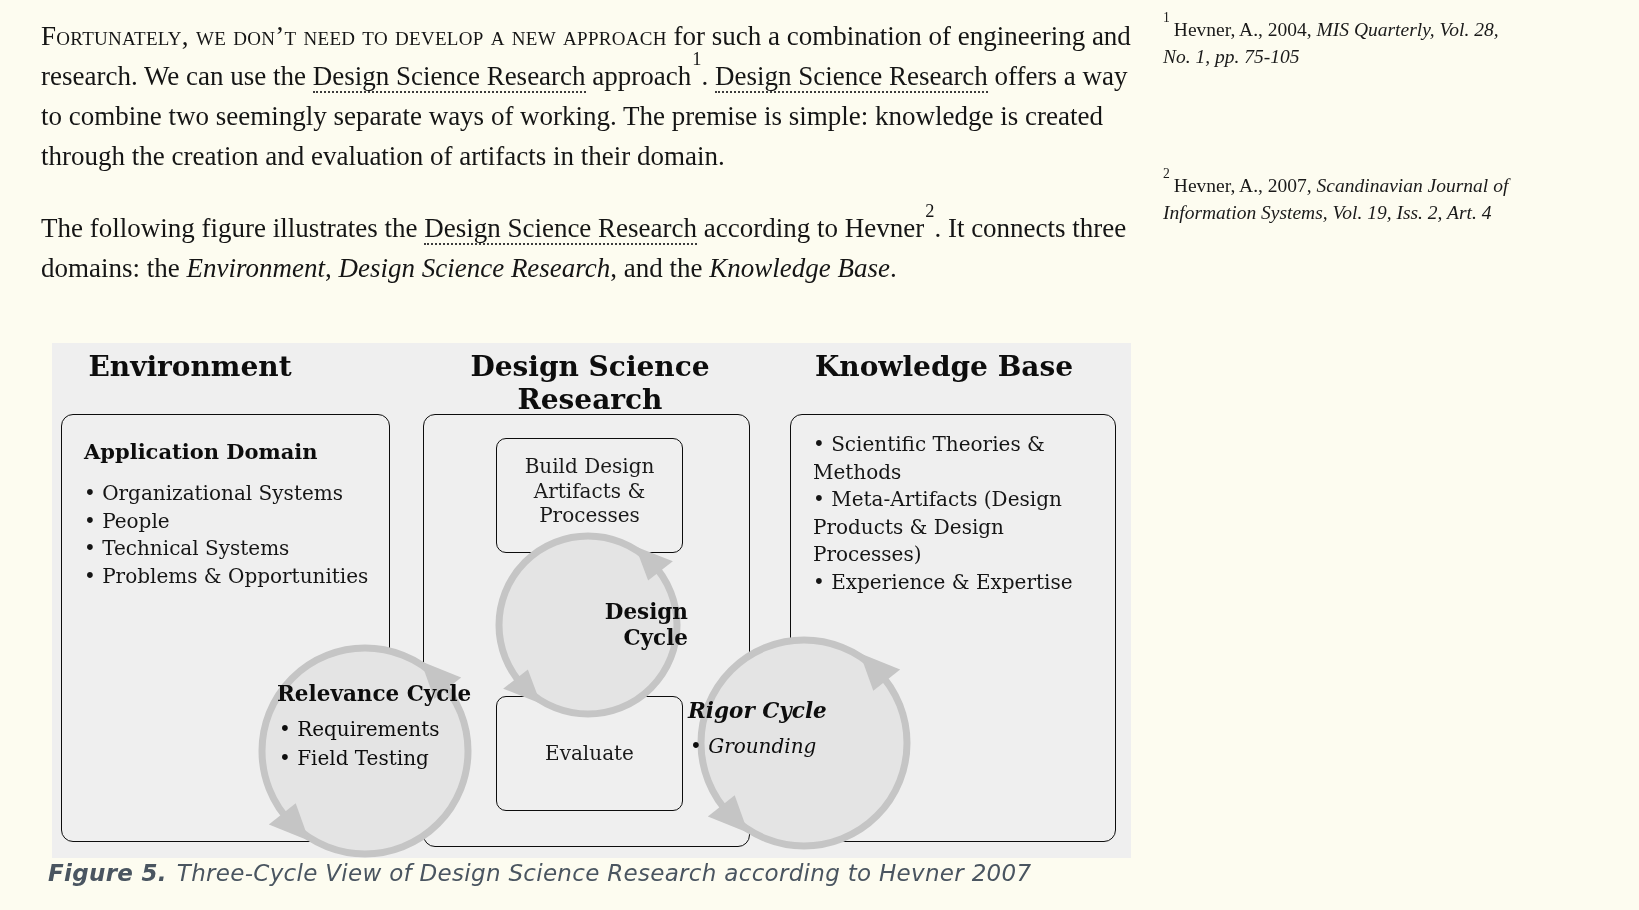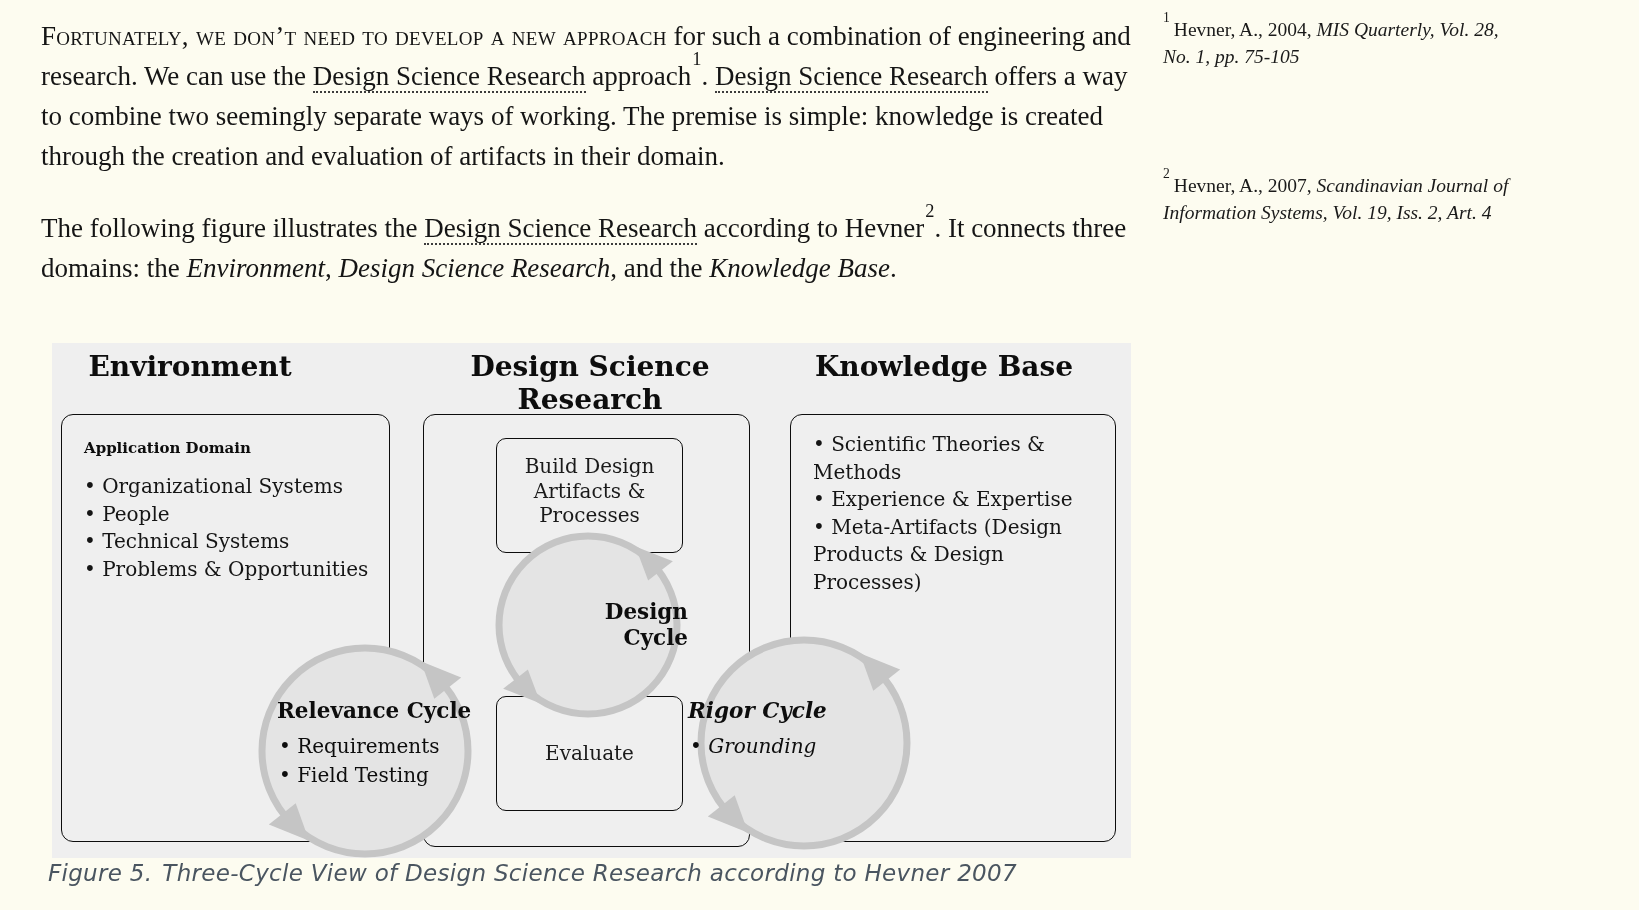--- a/index.html
+++ b/index.html
@@ -58,21 +58,21 @@
     background: transparent; z-index: 1;
   }
   .box-env { left: 9px;   top: 71px; width: 329px; height: 428px; }
   .box-dsr { left: 371px; top: 71px; width: 327px; height: 433px; }
   .box-kb  { left: 738px; top: 71px; width: 326px; height: 428px; }
   .box-build    { left: 444px; top: 95px;  width: 187px; height: 115px; border-radius: 10px; }
   .box-evaluate { left: 444px; top: 353px; width: 187px; height: 115px; border-radius: 10px;
                   display: flex; align-items: center; justify-content: center; }
 
   .box-title {
-    font-weight: bold; font-size: 15px; color: #0d0d0d;
+    font-weight: bold; font-size: 21px; color: #0d0d0d;
     padding: 24px 0 0 22px;
   }
   .box-list { padding: 16px 10px 0 22px; font-size: 20px; line-height: 27.5px; }
   .bullet::before { content: "\2022\00a0 "; }
   .bullet { margin-bottom: 0px; }
 
   .centered-note {
     width: 100%; text-align: center; font-size: 20px; line-height: 24.5px;
     white-space: pre-line; padding-top: 15px; color: #1a1a1a;
   }
@@ -83,31 +83,31 @@
   .svg-design    { left: 434px; top: 180px; }
   .svg-relevance { left: 197px; top: 292px; }
   .svg-rigor     { left: 636px; top: 284px; }
 
   .cycle-text { position: absolute; z-index: 3; color: #0d0d0d; }
   .cycle-title { font-weight: bold; font-size: 21.5px; }
   .txt-design {
     left: 436px; top: 256px; width: 200px; text-align: right;
     font-weight: bold; font-size: 21.5px; line-height: 26px; white-space: pre-line;
   }
-  .txt-relevance { left: 225px; top: 355px; width: 200px; }
+  .txt-relevance { left: 225px; top: 338px; width: 200px; }
   .txt-rigor     { left: 636px; top: 355px; width: 215px; font-style: italic; }
   .cycle-text .box-list { padding: 9px 0 0 2px; font-size: 20px; line-height: 29px; }
 
   
   .figure-caption {
     position: absolute; left: 48px; top: 860px; width: 1100px;
     font-family: "DejaVu Sans", sans-serif; font-style: italic;
     font-size: 23px; color: #4a5560; letter-spacing: 0.3px;
   }
-  .caption-label { font-weight: normal; margin-right: 10px; margin-top: 28px; }
+  .caption-label { font-weight: bold; margin-right: 10px; margin-top: 28px; }
 </style>
 </head>
 <body>
 
 <div class="main-col">
   <p class="para"><span class="newthought">Fortunately, we don’t need to develop a new approach</span><span> for such a combination of engineering and research. We can use the </span><a class="doclink">Design Science Research</a><span> approach</span><sup class="fnref">1</sup><span>. </span><a class="doclink">Design Science Research</a><span> offers a way to combine two seemingly separate ways of working. The premise is simple: knowledge is created through the creation and evaluation of artifacts in their domain.</span></p>
 
   <p class="para"><span>The following figure illustrates the </span><a class="doclink">Design Science Research</a><span> according to Hevner</span><sup class="fnref">2</sup><span>. It connects three domains: the </span><span class="ital">Environment</span><span>, </span><span class="ital">Design Science Research</span><span>, and the </span><span class="ital">Knowledge Base</span><span>.</span></p>
 </div>
 
@@ -129,22 +129,22 @@
       <div class="bullet">Technical Systems</div>
       <div class="bullet">Problems &amp; Opportunities</div>
     </div>
   </div>
 
   <div class="fbox box-dsr"></div>
 
   <div class="fbox box-kb">
     <div class="box-list">
       <div class="bullet">Scientific Theories &amp; Methods</div>
+      <div class="bullet">Meta-Artifacts (Design Products &amp; Design Processes)</div>
       <div class="bullet">Experience &amp; Expertise</div>
-      <div class="bullet">Meta-Artifacts (Design Products &amp; Design Processes)</div>
     </div>
   </div>
 
   <div class="fbox box-build">
     <div class="centered-note">Build Design
 Artifacts &amp;
 Processes</div>
   </div>
   <div class="fbox box-evaluate">
     <div class="centered-note">Evaluate</div>

